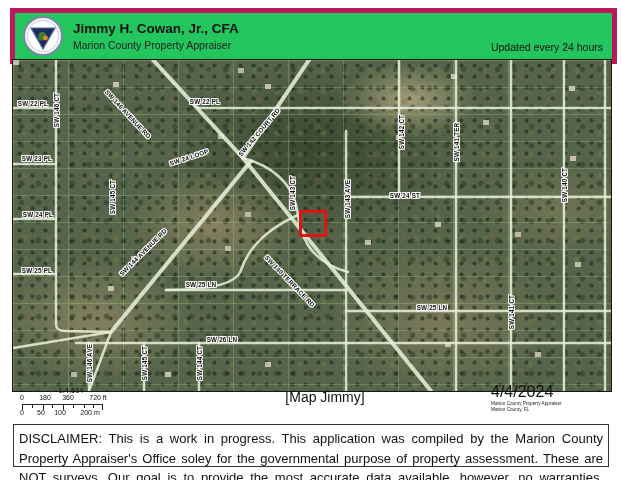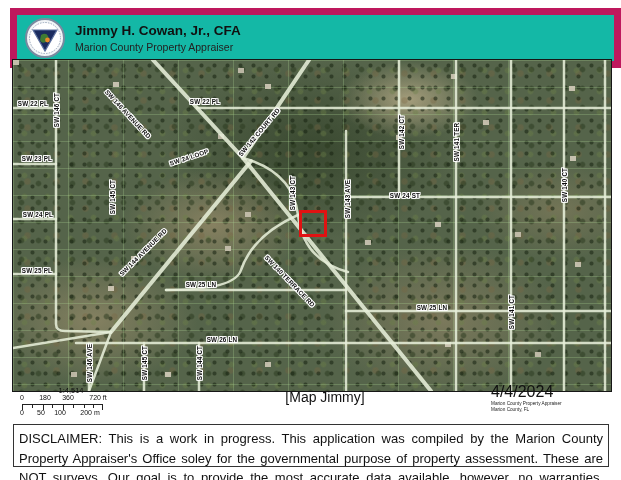--- a/index.html
+++ b/index.html
@@ -1,21 +1,21 @@
 <!DOCTYPE html>
 <html><head>
 <meta charset="utf-8">
 <style>
   html,body{margin:0;padding:0;background:#fff;}
   .page{position:relative;width:621px;height:480px;background:#ffffff;
         font-family:"Liberation Sans",sans-serif;overflow:hidden;}
 
   
   .header{position:absolute;left:10px;top:8px;width:597px;height:46px;
-          border:7px solid #be185d;background:#14b8a6;text-decoration:underline;}
+          border:5px solid #be185d;background:#22c55e;text-decoration:underline;}
   .logo-wrap{position:absolute;left:8px;top:3px;width:40px;height:40px;}
   .hdr-title{position:absolute;left:58px;top:8px;font-size:13.5px;font-weight:bold;color:#111;}
   .hdr-sub{position:absolute;left:58px;top:26px;font-size:10.5px;color:#222;}
   .hdr-updated{position:absolute;right:9px;bottom:6px;font-size:10.5px;color:#111;}
 
   
   .map{position:absolute;left:12px;top:59px;width:598px;height:331px;
        border:1px solid #161616;overflow:hidden;
        background-color:#55644a;
        background-image:
@@ -82,20 +82,21 @@
       <svg width="40" height="40" viewBox="0 0 40 40">
         <circle cx="20" cy="20" r="19" fill="#f3f5f7" stroke="#7a8aa0" stroke-width="2"></circle>
         <circle cx="20" cy="20" r="15.5" fill="#ffffff" stroke="#9aa8bb" stroke-width="1" stroke-dasharray="1.5,1.2"></circle>
         <polygon points="8,12 32,12 20,33" fill="#1a2a5e" stroke="#5b6f9e" stroke-width="1.2"></polygon>
         <path d="M16,17 q5,-3 7,1 q2,4 -2,6 q-5,2 -6,-2 z" fill="#3f7a33"></path>
         <circle cx="22.5" cy="22" r="2.4" fill="#e8892b"></circle>
       </svg>
     </div>
     <div class="hdr-title">Jimmy H. Cowan, Jr., CFA</div>
     <div class="hdr-sub">Marion County Property Appraiser</div>
+    <div class="hdr-updated">Updated every 24 hours</div>
   </div>
 
   <div class="map">
     <div class="buildings"></div>
     <svg class="roads" width="598" height="331" viewBox="0 0 598 331">
       <path class="wide" d="M140,0 L230,98 L418,331"></path>
       <path class="wide" d="M296,0 L230,98"></path>
       <path class="wide" d="M98,272 L238,101"></path>
       <path d="M43,0 L43,264 Q43,271 52,271 L98,272"></path>
       <path d="M98,272 L76,331"></path>

